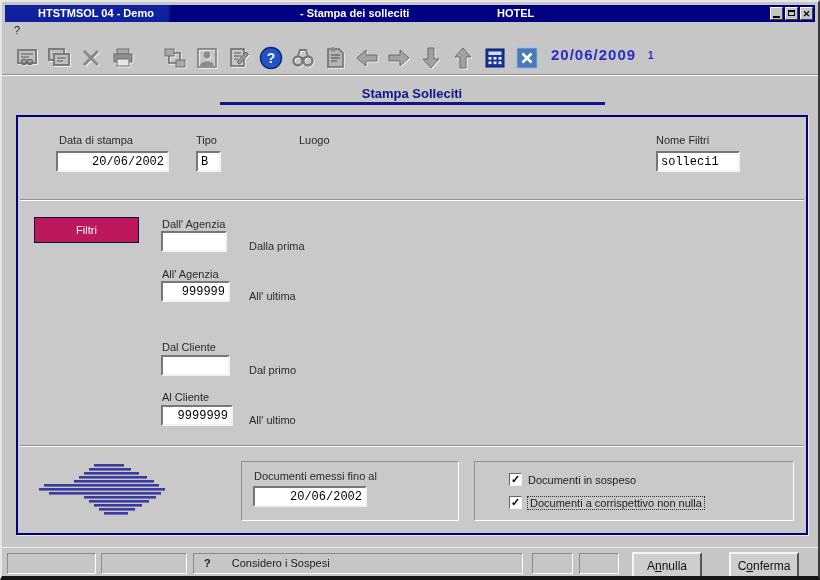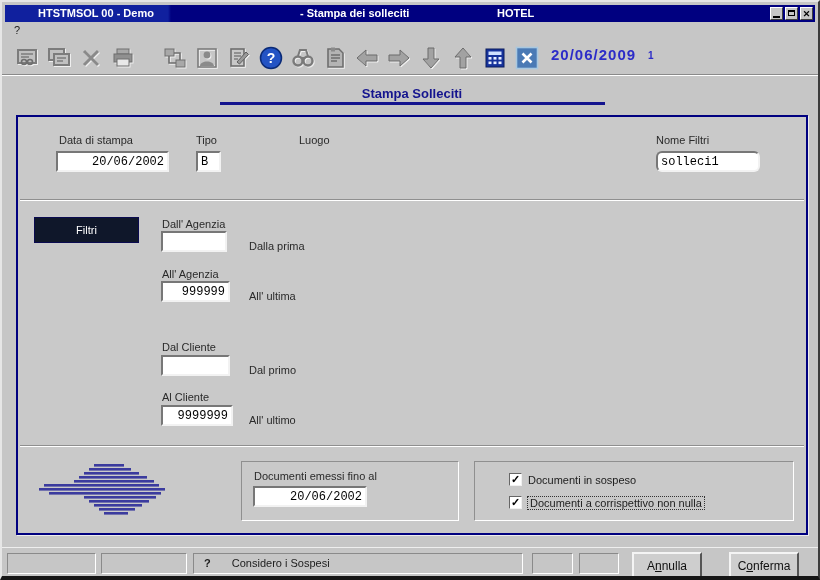--- a/index.html
+++ b/index.html
@@ -42,21 +42,21 @@
     box-shadow:1px 1px 0 #ededed;}
   .lbl{position:absolute;color:#2a2a2a;white-space:nowrap;text-align:center;}
   .hint{position:absolute;color:#2a2a2a;white-space:nowrap;}
   .field{position:absolute;height:21px;background:#fff;color:#000;
     font-family:Liberation Mono, monospace;font-size:12px;padding:1px 3px;
     border-top:2px solid #777;border-left:2px solid #777;
     border-bottom:2px solid #f2f2f2;border-right:2px solid #f2f2f2;outline:none;}
   .ra{text-align:right;}
   .divider{position:absolute;left:2px;width:784px;height:2px;
     border-top:1px solid #8f8f8f;border-bottom:1px solid #fff;}
-  .filtri{position:absolute;left:16px;top:100px;width:105px;height:26px;background:#0f172a;
+  .filtri{position:absolute;left:16px;top:100px;width:105px;height:26px;background:#be185d;
     color:#fff;display:flex;align-items:center;justify-content:center;border:1px solid #0a0a50;}
   
   .grpbox{position:absolute;border-top:1px solid #8f8f8f;border-left:1px solid #8f8f8f;
     border-bottom:1px solid #fff;border-right:1px solid #fff;background:#c9c9c9;}
   .cbrow{position:absolute;display:flex;align-items:center;gap:6px;}
   .cbbox{width:13px;height:13px;background:#fff;flex:0 0 13px;
     border-top:1px solid #666;border-left:1px solid #666;
     border-bottom:1px solid #f0f0f0;border-right:1px solid #f0f0f0;
     display:flex;align-items:center;justify-content:center;
     font-size:11px;font-weight:bold;color:#000;line-height:11px;}
@@ -71,21 +71,21 @@
     border-bottom:2px solid #555;border-right:2px solid #555;
     display:flex;align-items:center;justify-content:center;font-size:12px;cursor:default;}
   .key{text-decoration:underline;}
 </style>
 </head>
 <body>
 
 <div id="win">
 
   <div class="abs titlebar">
-    <span style="left:33px">HTSTMSOL 00 - Demo</span>
+    <span style="left:33px">HTSTMSOL 04 - Demo</span>
     <span style="left:295px">- Stampa dei solleciti</span>
     <span style="left:492px">HOTEL</span>
     <span class="winbtn" style="right:32px">
         <span class="glyph-min"></span>
       </span>
     <span class="winbtn" style="right:17px">
         <span class="glyph-max"></span>
       </span>
     <span class="winbtn" style="right:2px">
         <span class="glyph-x">✕</span>
@@ -214,21 +214,21 @@
   <div class="abs titleline"></div>
 
   <div class="abs mainbox">
 
     <span class="lbl" style="left:41px;top:17px">Data di stampa</span>
     <input class="field ra" style="left: 38px; top: 34px; width: 113px;" readonly="" value="20/06/2002">
     <span class="lbl" style="left:178px;top:17px">Tipo</span>
     <input class="field" style="left: 178px; top: 34px; width: 25px;" readonly="" value="B">
     <span class="lbl" style="left:281px;top:17px">Luogo</span>
     <span class="lbl" style="left:638px;top:17px">Nome Filtri</span>
-    <input class="field" style="left: 638px; top: 34px; width: 104px; border-radius: 6px;" readonly="" value="solleci1">
+    <input class="field" style="left: 638px; top: 34px; width: 84px;" readonly="" value="solleci1">
 
     <div class="divider" style="top:82px"></div>
 
     <div class="filtri">
         <span>Filtri</span>
       </div>
 
     <span class="lbl" style="left:144px;top:101px">Dall' Agenzia</span>
     <input class="field" style="left: 143px; top: 114px; width: 66px;" readonly="" value="">
     <span class="hint" style="left:231px;top:123px">Dalla prima</span>

